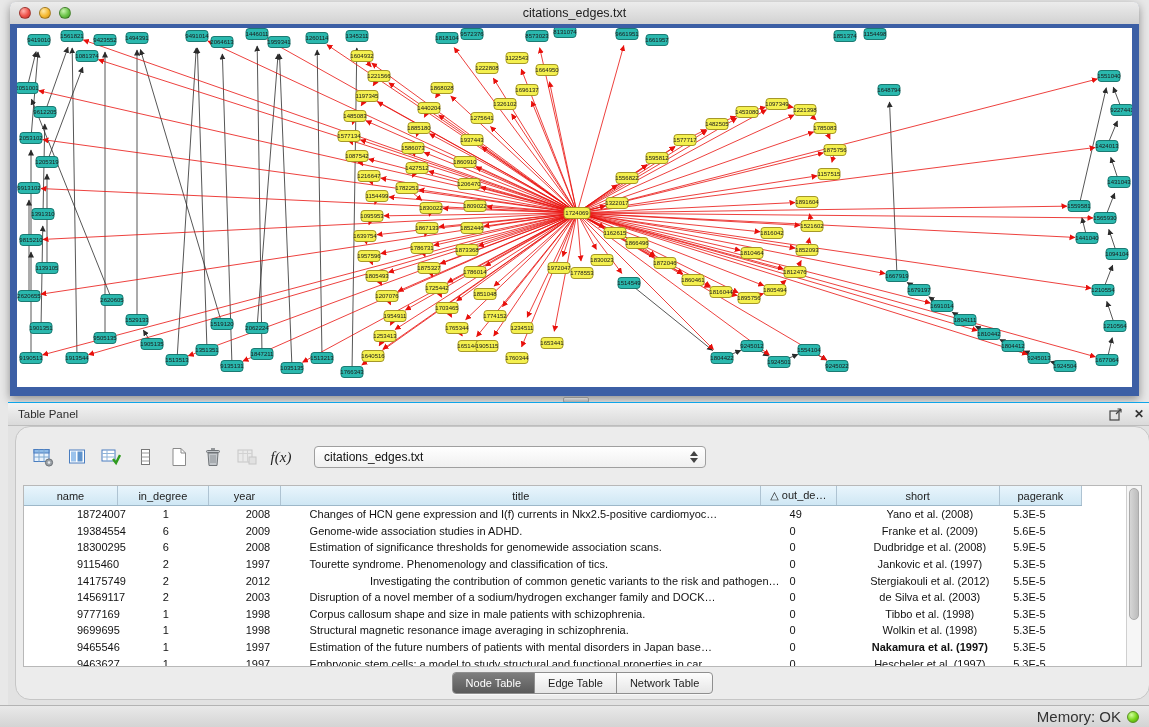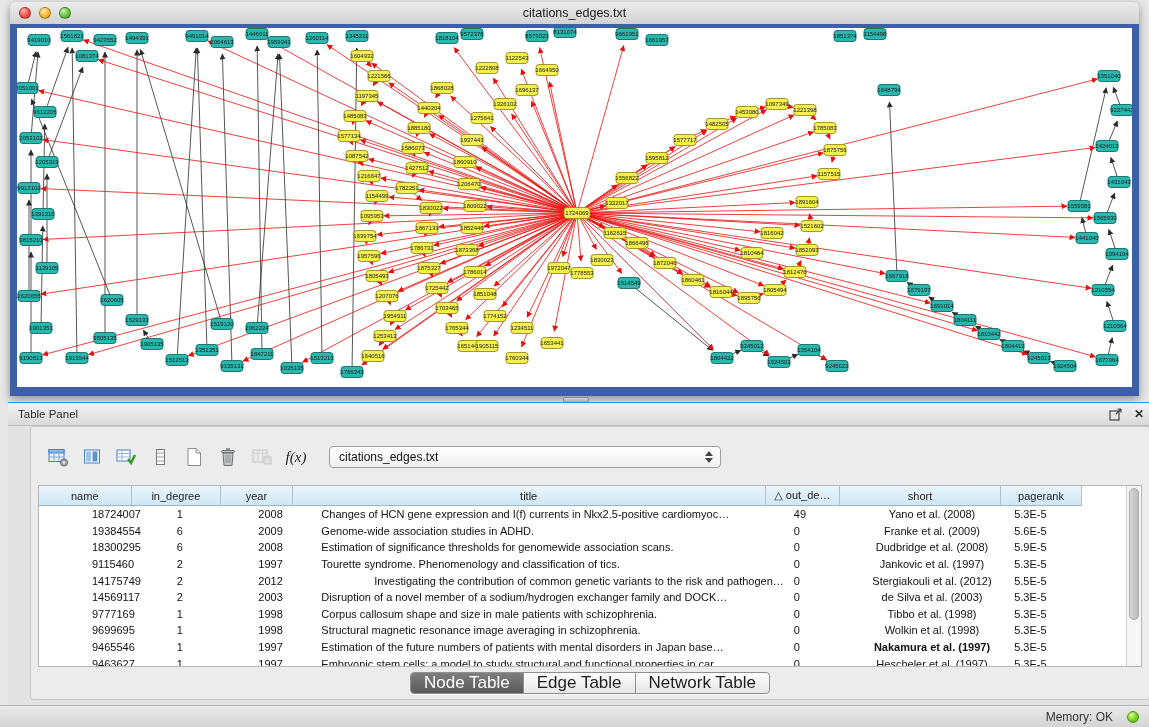--- a/index.html
+++ b/index.html
@@ -46,21 +46,21 @@
   .panel-titlebar{
     height:22px;background:linear-gradient(#f3f3f3,#dadada);
     border-bottom:1px solid #bdbdbd;display:flex;align-items:center;
     padding:0 10px;font-size:11.5px;color:#2c2c2c;
   }
   .panel-titlebar .spacer{flex:1;}
   .pt-icon{width:16px;height:16px;display:flex;align-items:center;justify-content:center;
     color:#333;font-size:12px;cursor:default;margin-left:8px;}
   .panel-body{
     position:absolute;top:23px;left:7px;right:7px;bottom:6px;
-    background:#ececec;border:1px solid #c6c6c6;border-radius:3px;margin-left:15px;
+    background:#ececec;border:1px solid #c6c6c6;border-radius:15px;
   }
   
   .toolbar{position:absolute;top:14px;left:12px;height:32px;display:flex;align-items:center;gap:4px;}
   .tbtn{width:30px;height:28px;display:flex;align-items:center;justify-content:center;border-radius:3px;}
   .fx{font-family:"Liberation Serif",serif;font-style:italic;font-size:15px;color:#222;}
   .combo{
     margin-left:14px;width:392px;height:22px;box-sizing:border-box;
     background:linear-gradient(#ffffff,#f0f0f0);
     border:1px solid #9f9f9f;border-radius:4px;
     display:flex;align-items:center;font-size:12px;color:#111;
@@ -91,32 +91,32 @@
   .tcell{box-sizing:border-box;padding:0 5px;font-size:11px;color:#111;
     overflow:hidden;white-space:nowrap;text-overflow:ellipsis;}
   .vscroll{flex:0 0 14px;background:#f6f6f6;border-left:1px solid #cfcfcf;position:relative;}
   .vthumb{position:absolute;left:2px;right:2px;top:2px;height:130px;border-radius:5px;
     background:linear-gradient(90deg,#d6d6d6,#bcbcbc);border:1px solid #aaa;}
 
   
   .tabsbar{position:absolute;bottom:5px;left:0;right:0;display:flex;justify-content:center;}
   .seg{display:inline-flex;border:1px solid #8f8f8f;border-radius:4px;overflow:hidden;
     background:linear-gradient(#fdfdfd,#e6e6e6);box-shadow:0 1px 1px rgba(255,255,255,.7);}
-  .seg .tab{padding:2px 13px;font-size:17px;color:#1d1d1d;border-right:1px solid #8f8f8f;
+  .seg .tab{padding:2px 13px;font-size:11px;color:#1d1d1d;border-right:1px solid #8f8f8f;
     display:flex;align-items:center;height:16px;}
   .seg .tab:last-child{border-right:none;}
   .seg .tab.sel{background:linear-gradient(#7e7e7e,#5a5a5a);color:#fff;}
 
   
   .statusbar{
     position:absolute;left:0;bottom:0;width:1149px;height:22px;
     background:linear-gradient(#e9e9e9,#d4d4d4);border-top:1px solid #b3b3b3;
     display:flex;align-items:center;justify-content:flex-end;padding-right:10px;box-sizing:border-box;
   }
-  .mem-label{font-size:12px;color:#333;margin-right:14px;}
+  .mem-label{font-size:15px;color:#333;margin-right:6px;}
   .mem-dot{width:12px;height:12px;border-radius:50%;box-sizing:border-box;
     background:radial-gradient(circle at 35% 30%,#d2ff9e,#76d319 55%,#4a9a0d);
     border:1px solid #58901f;}
 </style>
 </head>
 <body>
 
 <div class="net-window">
   <div class="titlebar">
     <div class="lights">

